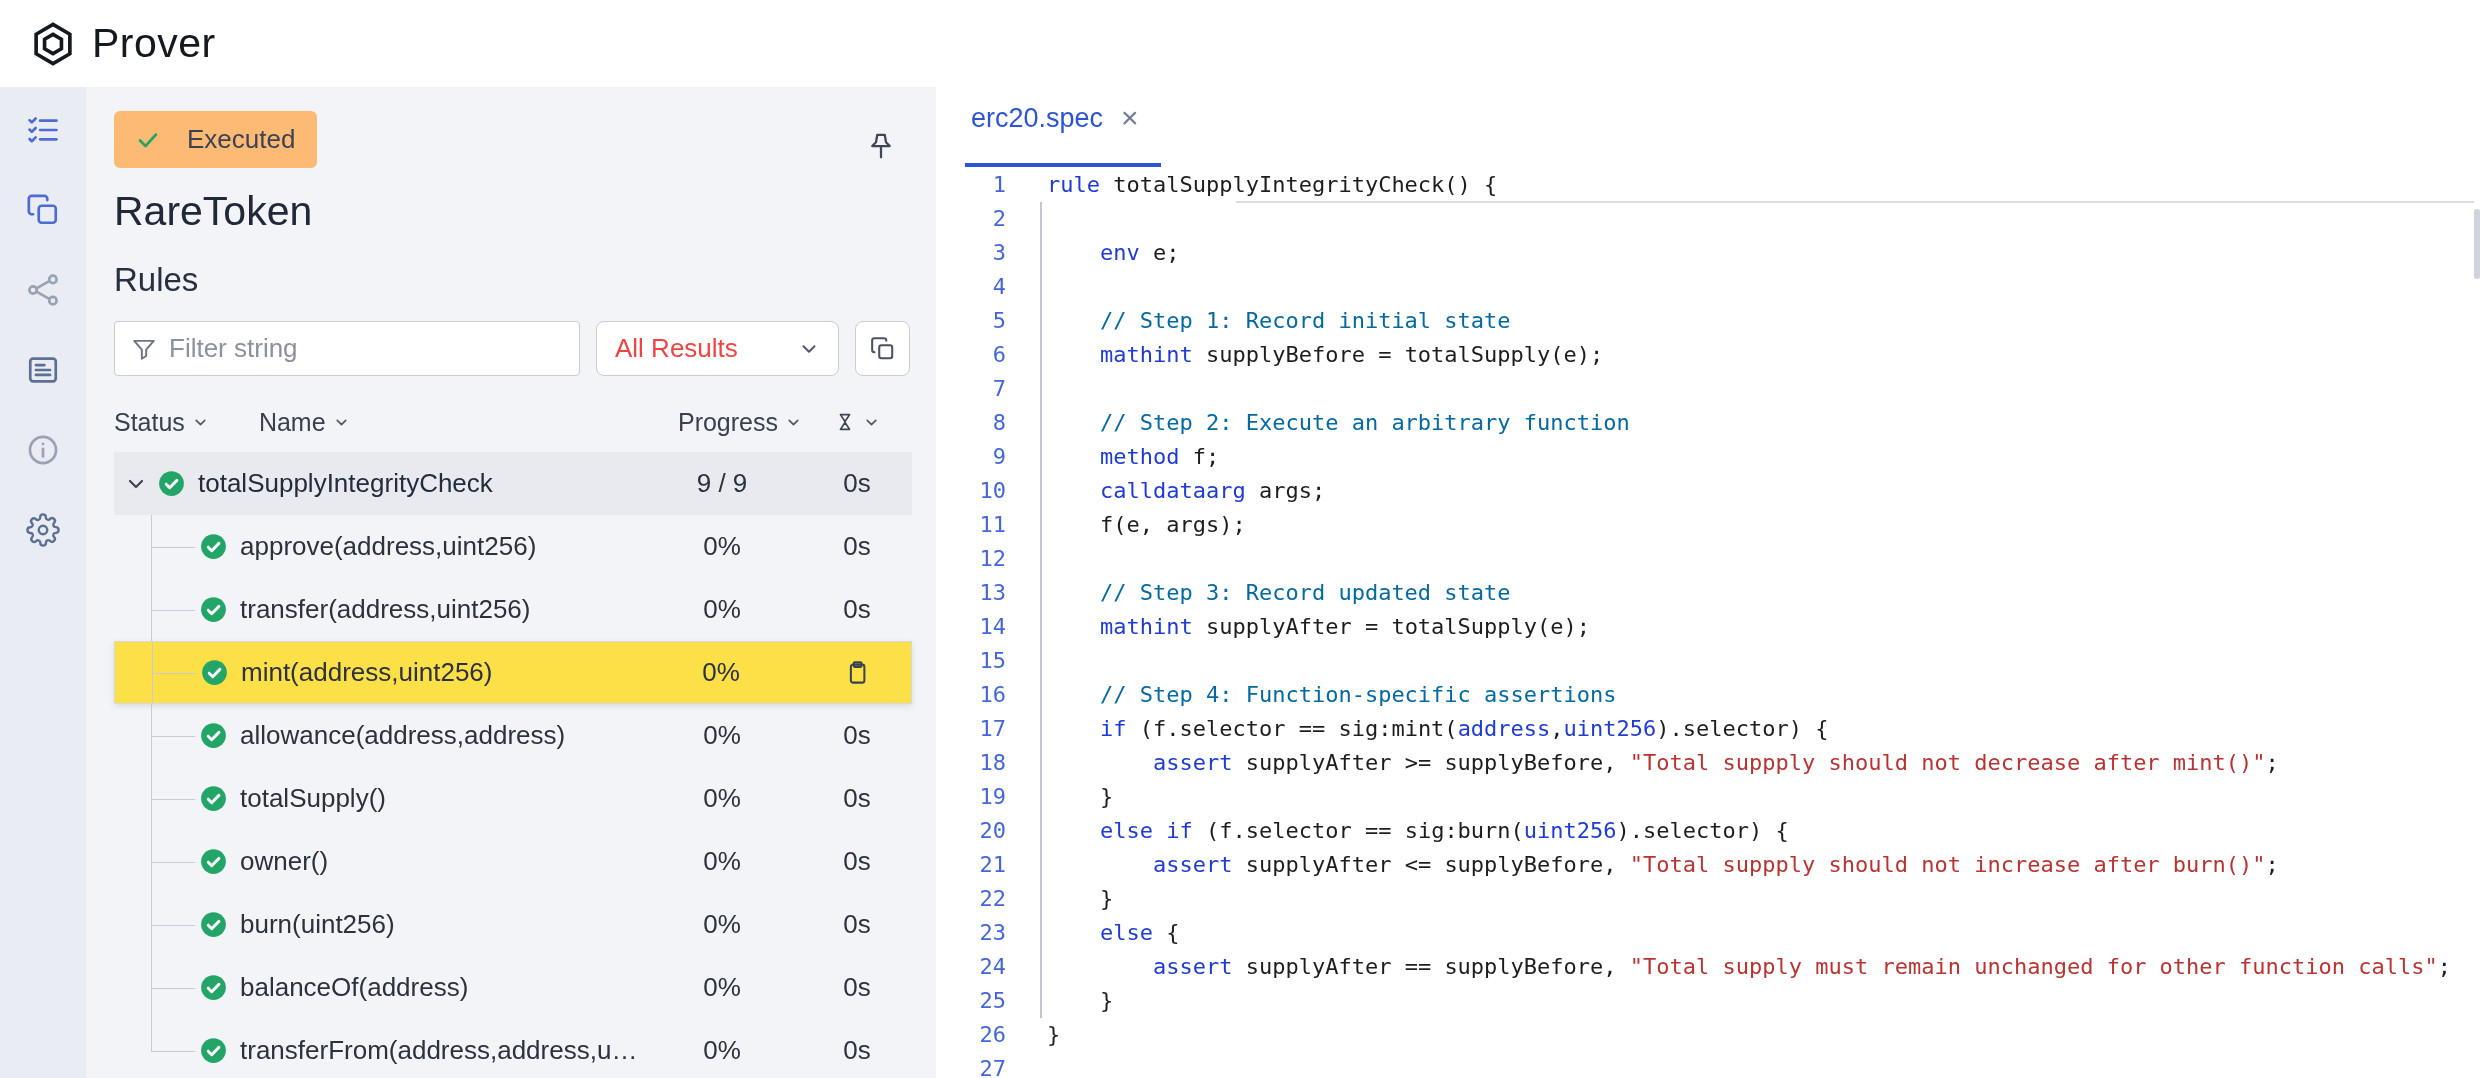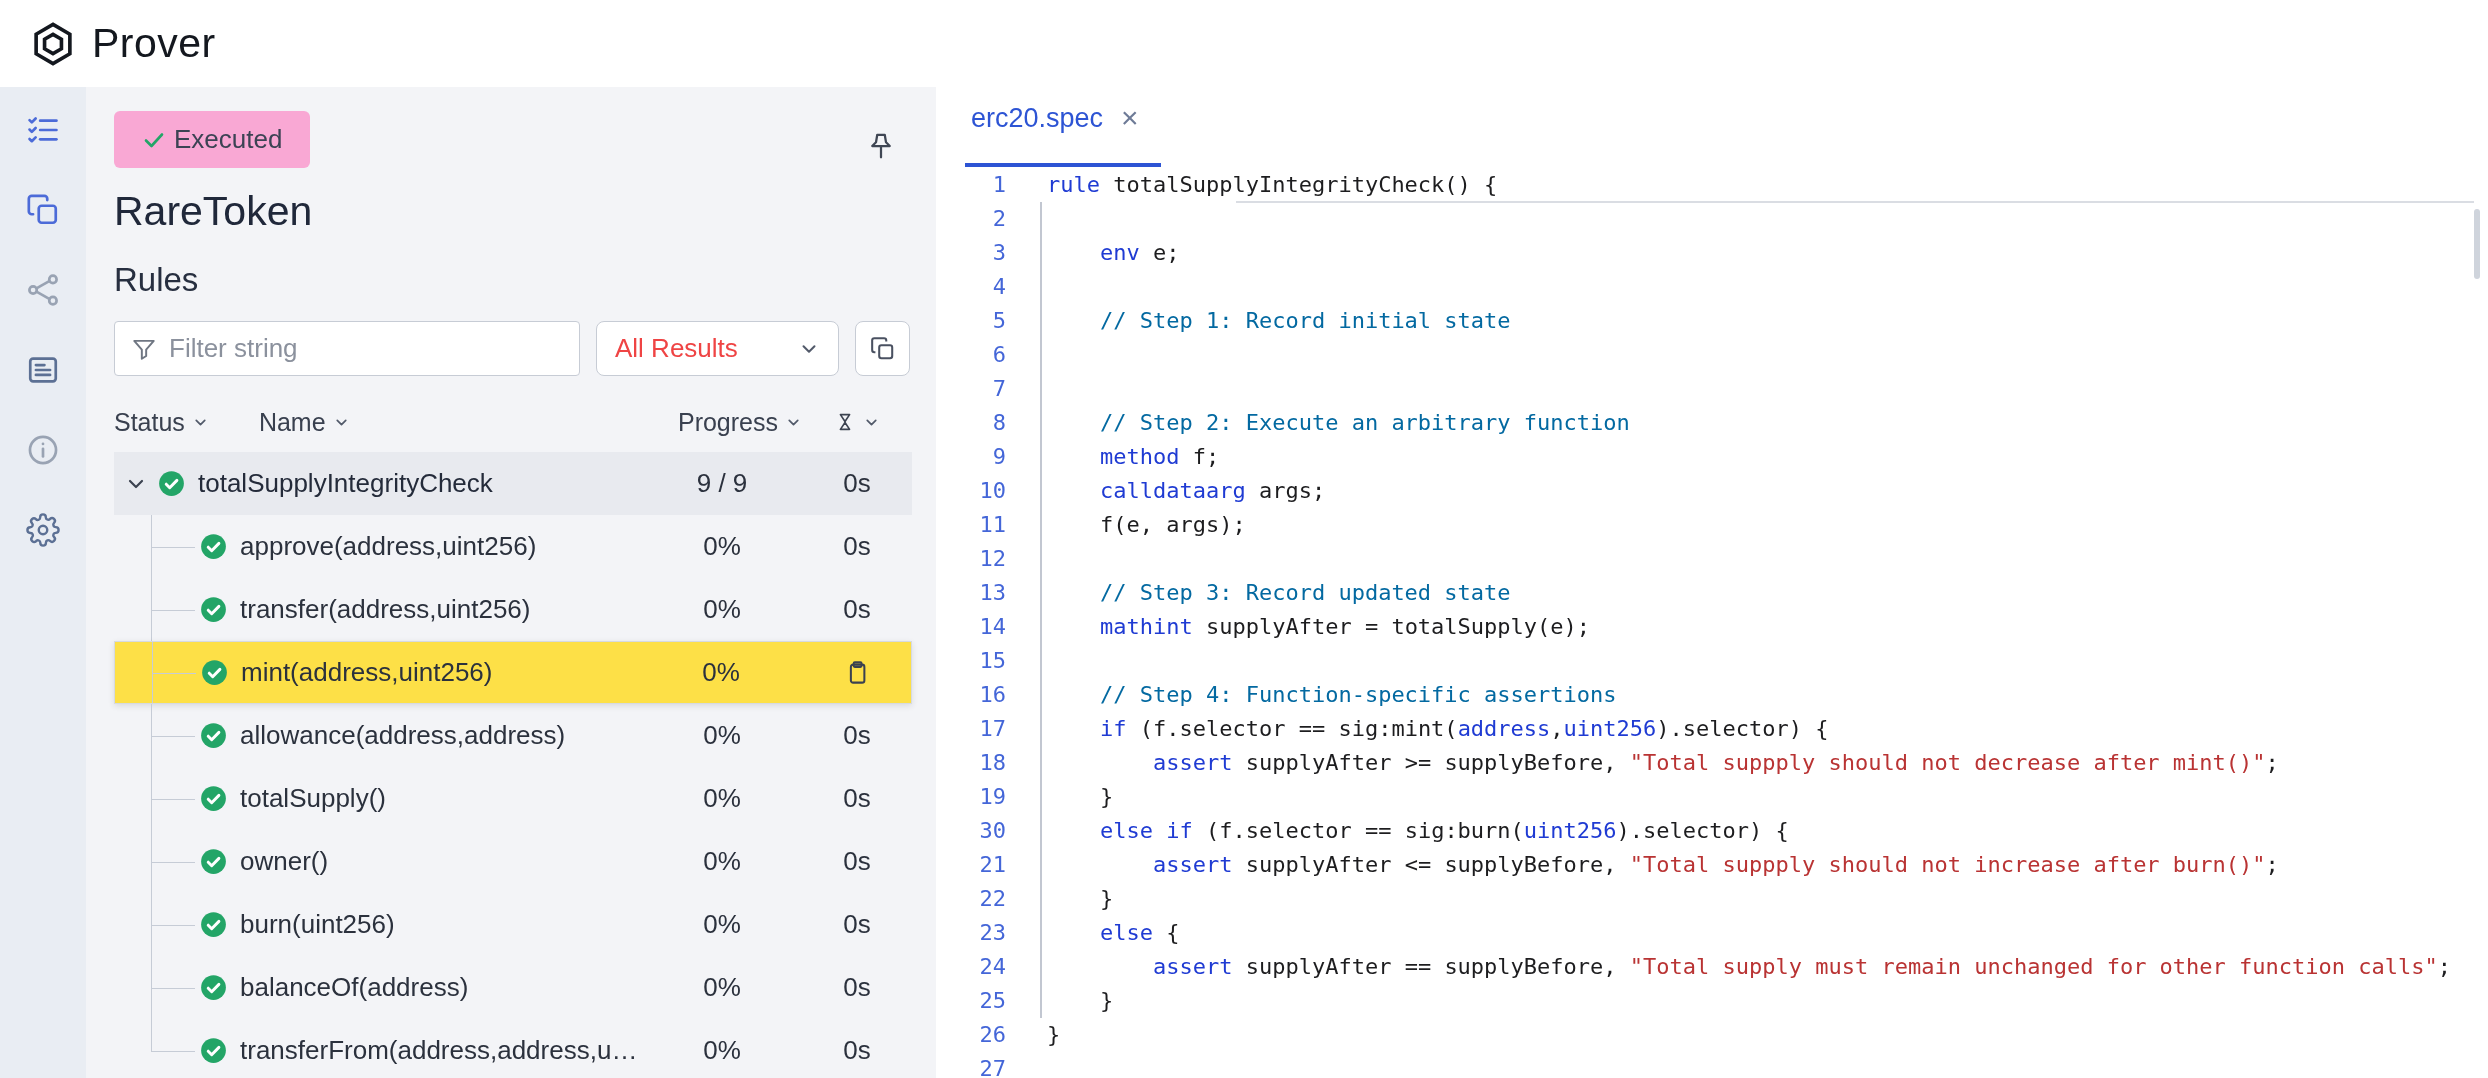--- a/index.html
+++ b/index.html
@@ -15,22 +15,22 @@
   .main { display: flex; height: 991px; }
 
   
   .iconbar { width: 86px; flex: none; background: #e9edf3; display: flex; flex-direction: column;
     align-items: center; padding-top: 26px; gap: 46px; }
   .rail-icon { width: 34px; height: 34px; cursor: pointer; }
   .c-blue { color: #4c6bd8; } .c-gray { color: #99a3b3; } .c-slate { color: #5c7094; }
 
   
   .panel { width: 850px; flex: none; background: #f3f4f7; position: relative; padding: 0 24px 0 28px; }
-  .badge { display: inline-flex; align-items: center; gap: 8px; margin-top: 24px; background: #f9a8d4;
-    border-radius: 6px; padding: 13px 28px; font-size: 26px; color: #3c4354; }
+  .badge { display: inline-flex; align-items: center; gap: 27px; margin-top: 24px; background: #fdba74;
+    border-radius: 6px; padding: 13px 22px; font-size: 26px; color: #3c4354; }
   .pin-btn { position: absolute; top: 44px; right: 40px; color: #3f4654; cursor: pointer; }
   .panel-title { font-size: 41px; font-weight: 500; color: #20283a; margin-top: 20px; }
   .section-title { font-size: 33px; font-weight: 500; color: #272f40; margin-top: 26px; }
 
   .controls { display: flex; gap: 16px; margin-top: 22px; }
   .filter-box { flex: 0 0 466px; height: 55px; background: #fff; border: 1.5px solid #c7ccd5;
     border-radius: 4px; display: flex; align-items: center; padding: 0 16px; gap: 12px; }
   .filter-box input { border: none; outline: none; flex: 1; font-size: 26px; color: #3e4554;
     font-family: "Liberation Sans", sans-serif; background: transparent; }
   .filter-box input::placeholder { color: #8b919d; }
@@ -373,20 +373,21 @@
         <div class="code-line">
           <span class="gutter">4</span>
           <span class="code-text"></span>
         </div>
         <div class="code-line">
           <span class="gutter">5</span>
           <span class="code-text"><span class="tok-pl">    </span><span class="tok-cm">// Step 1: Record initial state</span></span>
         </div>
         <div class="code-line">
           <span class="gutter">6</span>
+          <span class="code-text"><span class="tok-pl">    </span><span class="tok-kw">mathint</span><span class="tok-pl"> supplyBefore = totalSupply(e);</span></span>
         </div>
         <div class="code-line">
           <span class="gutter">7</span>
           <span class="code-text"></span>
         </div>
         <div class="code-line">
           <span class="gutter">8</span>
           <span class="code-text"><span class="tok-pl">    </span><span class="tok-cm">// Step 2: Execute an arbitrary function</span></span>
         </div>
         <div class="code-line">
@@ -427,21 +428,21 @@
         </div>
         <div class="code-line">
           <span class="gutter">18</span>
           <span class="code-text"><span class="tok-pl">        </span><span class="tok-kw">assert</span><span class="tok-pl"> supplyAfter &gt;= supplyBefore, </span><span class="tok-st">"Total suppply should not decrease after mint()"</span><span class="tok-pl">;</span></span>
         </div>
         <div class="code-line">
           <span class="gutter">19</span>
           <span class="code-text"><span class="tok-pl">    }</span></span>
         </div>
         <div class="code-line">
-          <span class="gutter">30</span>
+          <span class="gutter">20</span>
           <span class="code-text"><span class="tok-pl">    </span><span class="tok-kw">else</span><span class="tok-pl"> </span><span class="tok-kw">if</span><span class="tok-pl"> (f.selector == sig:burn(</span><span class="tok-kw">uint256</span><span class="tok-pl">).selector) {</span></span>
         </div>
         <div class="code-line">
           <span class="gutter">21</span>
           <span class="code-text"><span class="tok-pl">        </span><span class="tok-kw">assert</span><span class="tok-pl"> supplyAfter &lt;= supplyBefore, </span><span class="tok-st">"Total suppply should not increase after burn()"</span><span class="tok-pl">;</span></span>
         </div>
         <div class="code-line">
           <span class="gutter">22</span>
           <span class="code-text"><span class="tok-pl">    }</span></span>
         </div>

